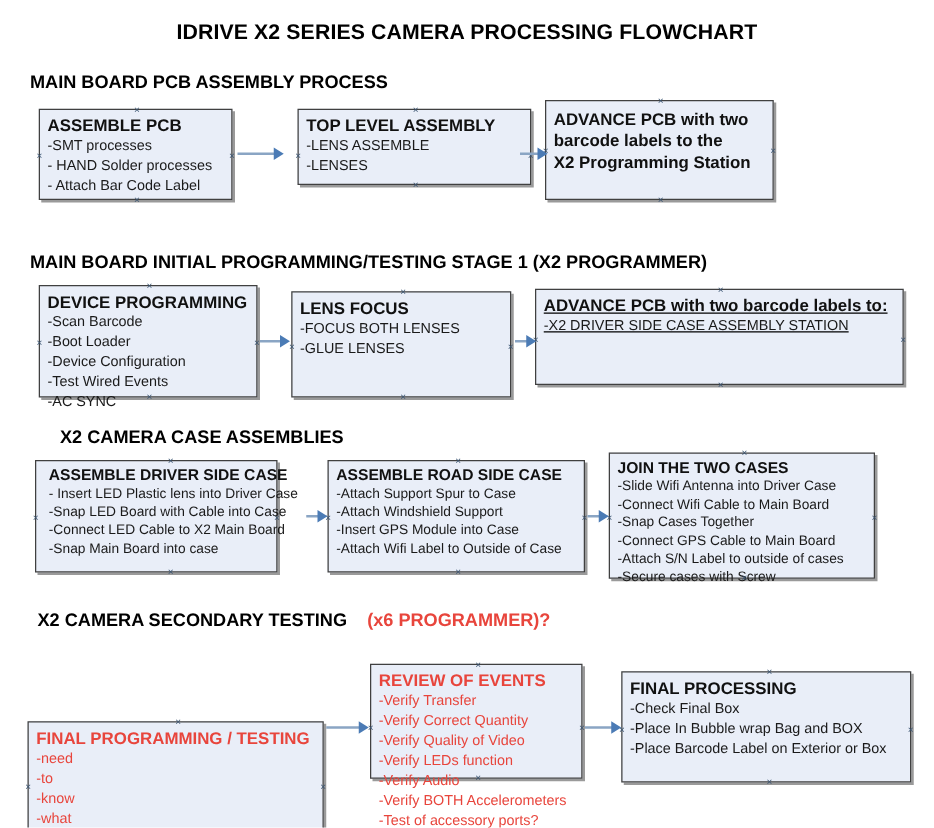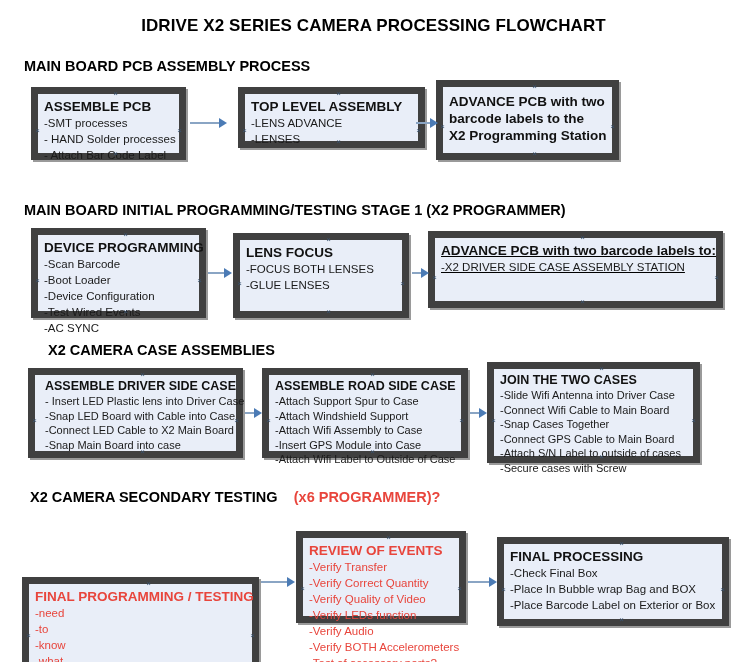--- a/index.html
+++ b/index.html
@@ -42,21 +42,21 @@
     white-space: nowrap;
   }
   .section-title .accent {
     color: #e8453c;
   }
 
   
   .pbox {
     position: absolute;
     background: #e9eef8;
-    border: 7px solid #404040;
+    border: 1px solid #404040;
     box-sizing: border-box;
     box-shadow: 2px 2px 0 0 #9a9a9a;
     overflow: visible;
   }
   .pbox .bhead {
     font-size: 12.5px;
     font-weight: bold;
     color: #111111;
     line-height: 15px;
     white-space: nowrap;
@@ -124,21 +124,21 @@
     <div class="bline">- HAND Solder processes</div>
     <div class="bline">- Attach Bar Code Label</div>
     <span class="xmark" style="left:74px; top:-4px;"></span>
     <span class="xmark" style="left:74px; bottom:-4px;"></span>
     <span class="xmark" style="left:-4px; top:33px;"></span>
     <span class="xmark" style="right:-4px; top:33px;"></span>
   </div>
 
   <div class="pbox pad-a h-big" style="left:238px; top:87px; width:187px; height:61px;">
     <div class="bhead">TOP LEVEL ASSEMBLY</div>
-    <div class="bline">-LENS ADVANCE</div>
+    <div class="bline">-LENS ASSEMBLE</div>
     <div class="bline">-LENSES</div>
     <span class="xmark" style="left:90px; top:-4px;"></span>
     <span class="xmark" style="left:90px; bottom:-4px;"></span>
     <span class="xmark" style="left:-4px; top:33px;"></span>
     <span class="xmark" style="right:-4px; top:33px;"></span>
   </div>
 
   <div class="pbox pad-a h-big multiline-head" style="left:436px; top:80px; width:183px; height:80px; padding-top:6px;">
     <div class="bhead">ADVANCE PCB with two</div>
     <div class="bhead">barcode labels to the</div>
@@ -196,37 +196,36 @@
     <span class="head"></span>
   </div>
   <div class="conn" style="left:412px; top:272px; width:10px;">
     <span class="head"></span>
   </div>
 
   <div class="section-title" style="left:48px; top:342px;">
     <span>X2 CAMERA CASE ASSEMBLIES</span>
   </div>
 
-  <div class="pbox pad-a" style="left:28px; top:368px; width:215px; height:90px;padding-left:10px;">
+  <div class="pbox pad-a" style="left:28px; top:368px; width:194px; height:90px;padding-left:10px;">
     <div class="bhead">ASSEMBLE DRIVER SIDE CASE</div>
     <div class="bline">- Insert LED Plastic lens into Driver Case</div>
     <div class="bline">-Snap LED Board with Cable into Case</div>
     <div class="bline">-Connect LED Cable to X2 Main Board</div>
     <div class="bline">-Snap Main Board into case</div>
     <span class="xmark" style="left:104px; top:-4px;"></span>
     <span class="xmark" style="left:104px; bottom:-4px;"></span>
     <span class="xmark" style="left:-4px; top:42px;"></span>
     <span class="xmark" style="right:-4px; top:42px;"></span>
   </div>
 
   <div class="pbox pad-a" style="left:262px; top:368px; width:206px; height:90px;">
     <div class="bhead">ASSEMBLE ROAD SIDE CASE</div>
     <div class="bline">-Attach Support Spur to Case</div>
     <div class="bline">-Attach Windshield Support</div>
-    <div class="bline">-Attach Wifi Assembly to Case</div>
     <div class="bline">-Insert GPS Module into Case</div>
     <div class="bline">-Attach Wifi Label to Outside of Case</div>
     <span class="xmark" style="left:100px; top:-4px;"></span>
     <span class="xmark" style="left:100px; bottom:-4px;"></span>
     <span class="xmark" style="left:-4px; top:42px;"></span>
     <span class="xmark" style="right:-4px; top:42px;"></span>
   </div>
 
   <div class="pbox pad-a" style="left:487px; top:362px; width:213px; height:101px;">
     <div class="bhead">JOIN THE TWO CASES</div>

